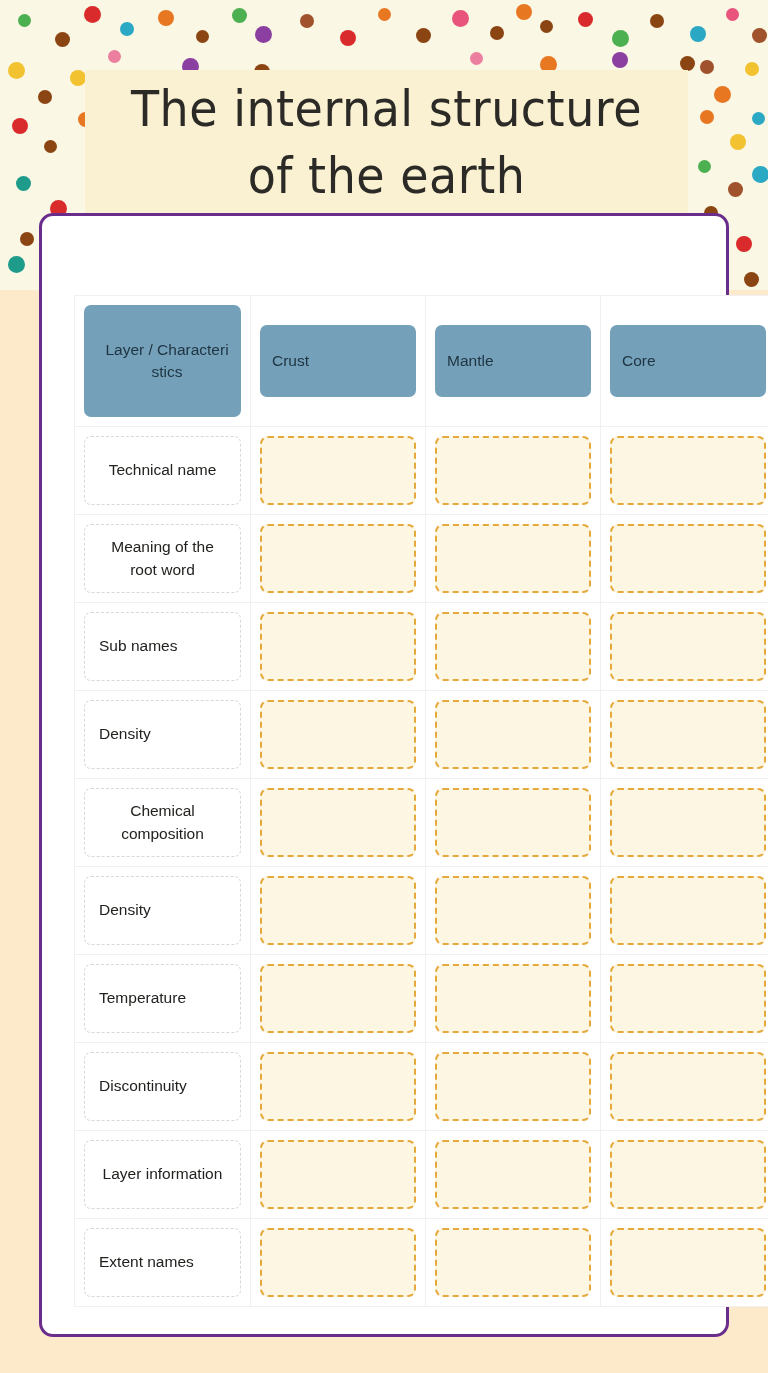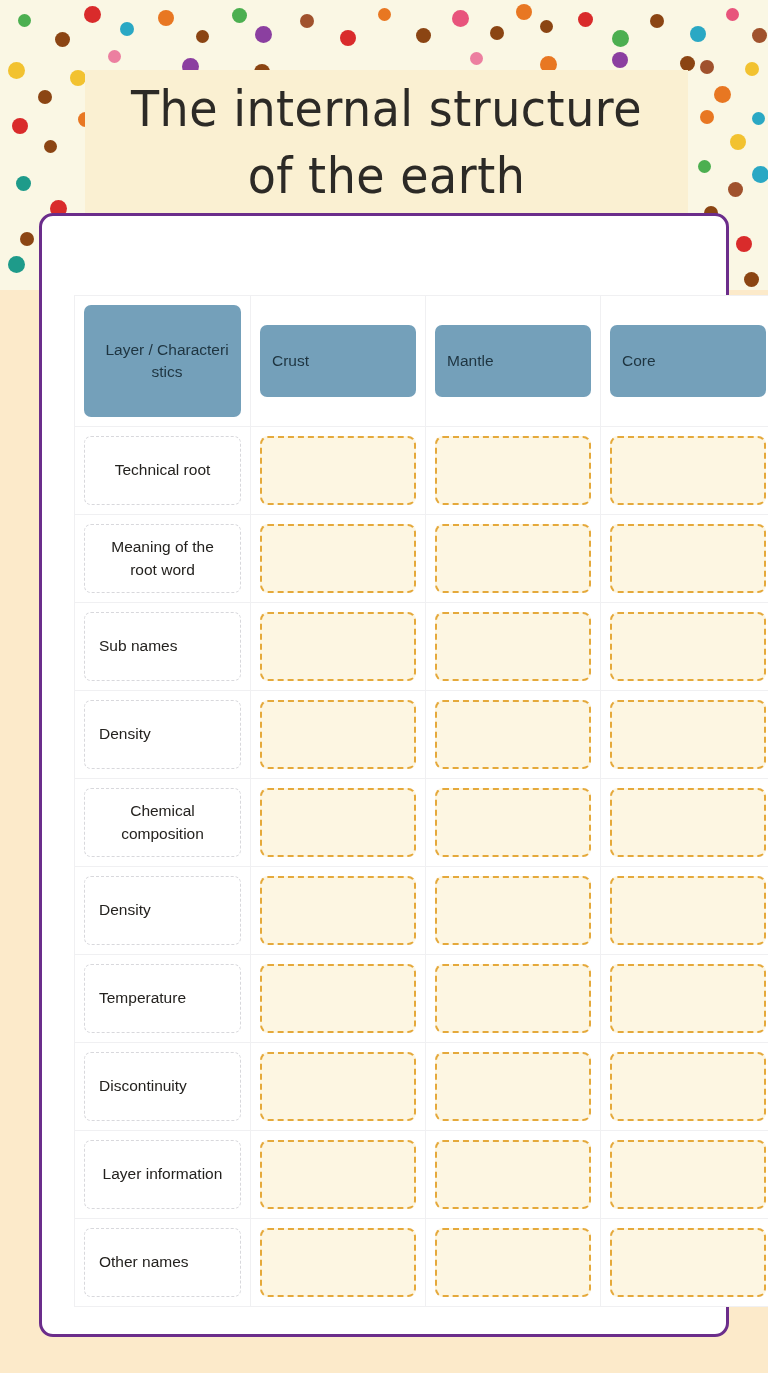--- a/index.html
+++ b/index.html
@@ -225,21 +225,21 @@
           </td>
           <td class="col-answer">
             <div class="head-cell head-cell-layer">Mantle</div>
           </td>
           <td class="col-answer">
             <div class="head-cell head-cell-layer">Core</div>
           </td>
         </tr>
         <tr>
           <td class="col-label">
-            <div class="label-box multi">Technical root</div>
+            <div class="label-box multi">Technical name</div>
           </td>
           <td class="col-answer">
             <div class="answer-box"></div>
           </td>
           <td class="col-answer">
             <div class="answer-box"></div>
           </td>
           <td class="col-answer">
             <div class="answer-box"></div>
           </td>
@@ -351,21 +351,21 @@
           </td>
           <td class="col-answer">
             <div class="answer-box"></div>
           </td>
           <td class="col-answer">
             <div class="answer-box"></div>
           </td>
         </tr>
         <tr>
           <td class="col-label">
-            <div class="label-box single">Other names</div>
+            <div class="label-box single">Extent names</div>
           </td>
           <td class="col-answer">
             <div class="answer-box"></div>
           </td>
           <td class="col-answer">
             <div class="answer-box"></div>
           </td>
           <td class="col-answer">
             <div class="answer-box"></div>
           </td>

